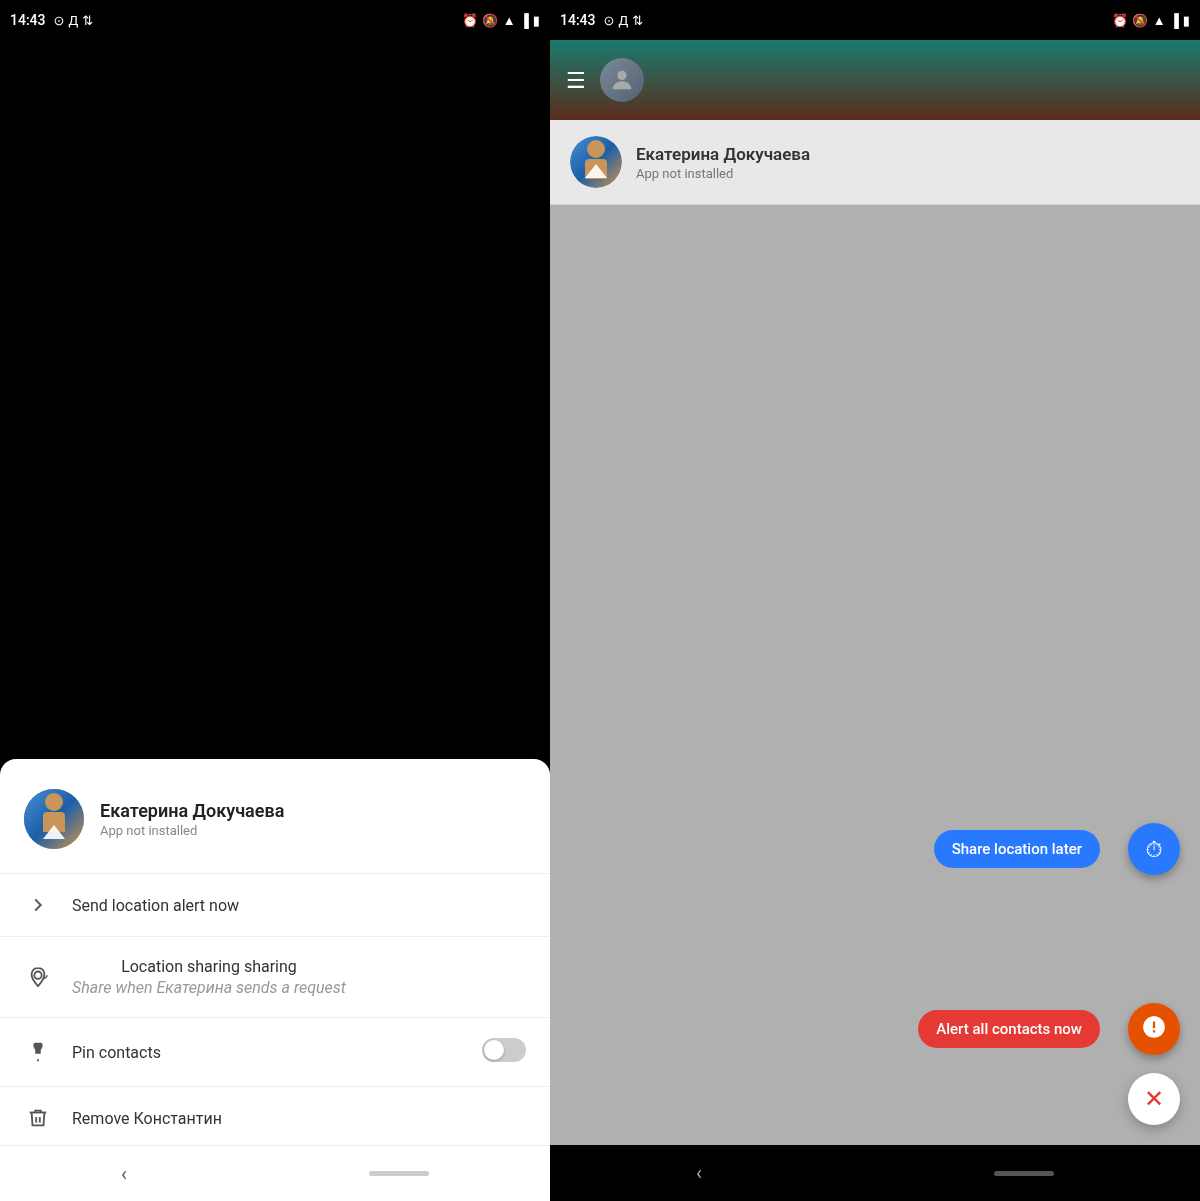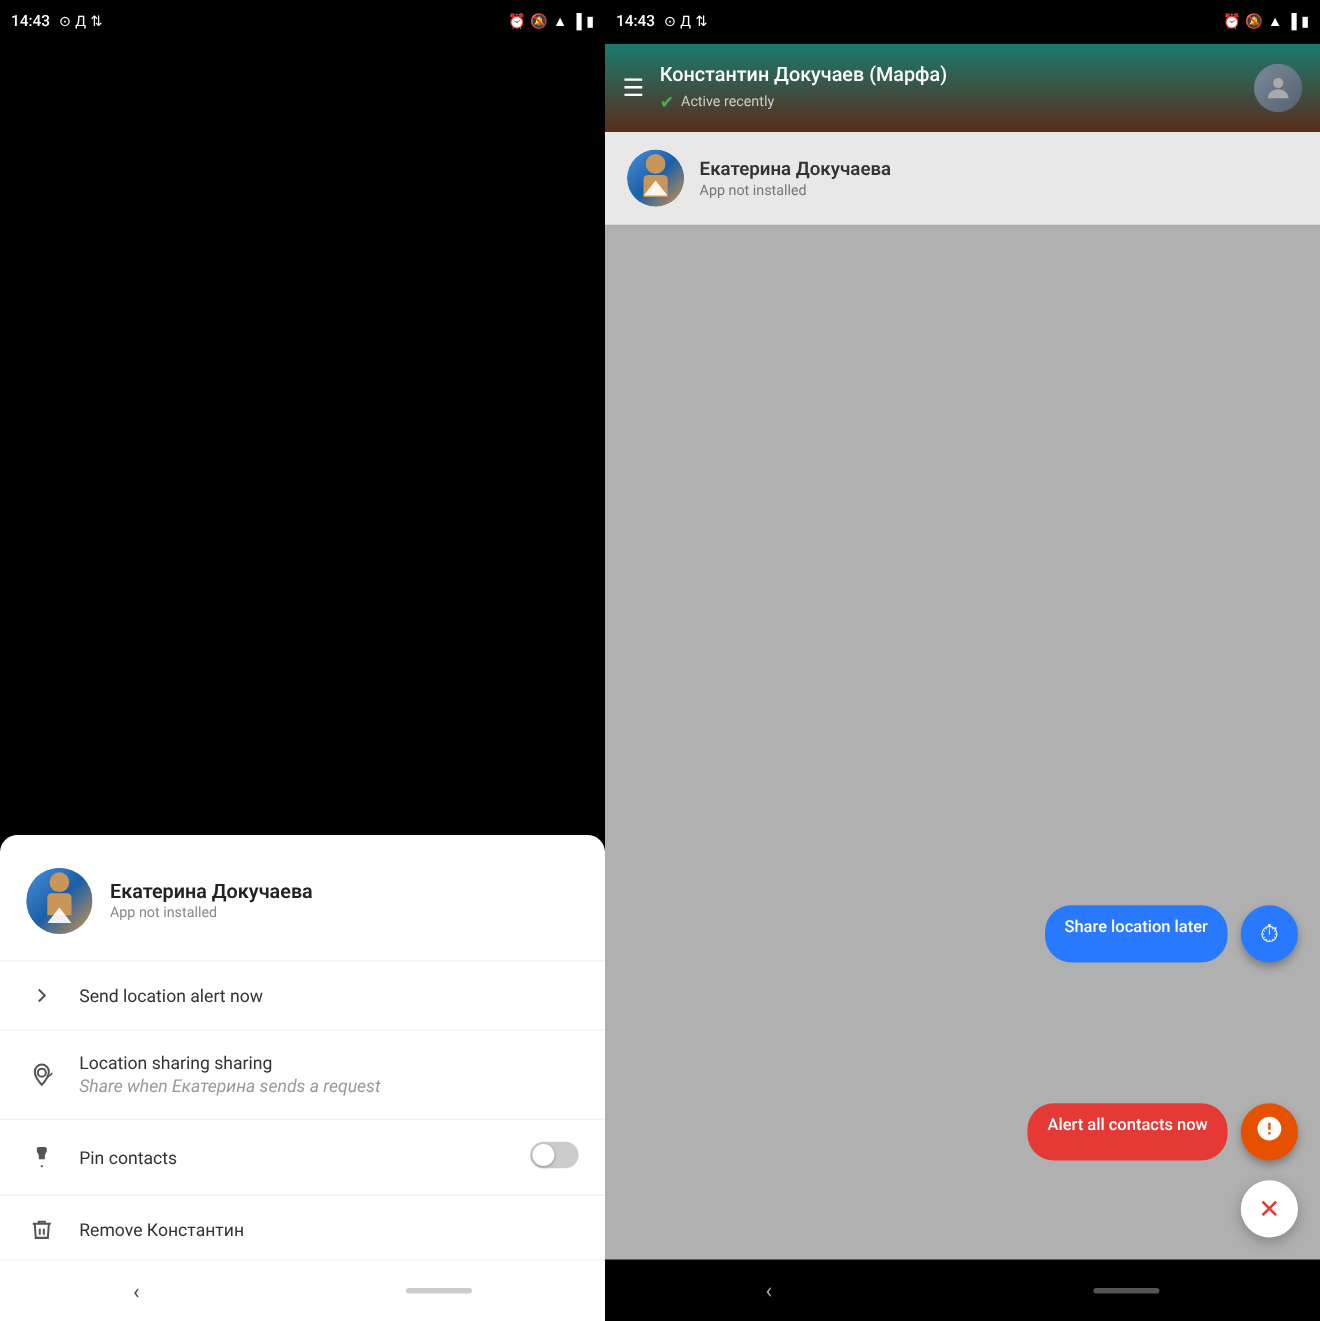--- a/index.html
+++ b/index.html
@@ -87,21 +87,21 @@
     .divider { width: 100%; height: 1px; background: #eee; margin: 4px 0; }
 
     .menu-item {
       display: flex;
       align-items: center;
       padding: 16px 24px;
       gap: 20px;
       cursor: pointer;
     }
     .menu-icon { color: #555; font-size: 20px; width: 28px; display: flex; justify-content: center; flex-shrink: 0; }
-    .menu-text-block { display: flex; flex-direction: column; }
+    .menu-text-block { display: flex; flex-direction: column; text-align: center; }
     .menu-label { font-size: 16px; color: #333; }
     .menu-sublabel { font-size: 16px; color: #999; margin-top: 2px; font-style: italic; }
     .menu-item-right { margin-left: auto; }
 
     .toggle {
       width: 44px;
       height: 24px;
       background: #ccc;
       border-radius: 12px;
       position: relative;
@@ -245,21 +245,22 @@
       letter-spacing: 1px;
       cursor: pointer;
       text-transform: uppercase;
       margin-top: 20px;
     }
 
     .fab-row {
       position: absolute;
       right: 20px;
       display: flex;
-      gap: 12px;
+      align-items: center;
+      gap: 28px;
     }
     .fab-row-1 { bottom: 270px; }
     .fab-row-2 { bottom: 180px; }
     .fab-row-3 { bottom: 90px; }
     .fab-close { bottom: 20px; right: 20px; position: absolute; }
 
     .fab-label {
       padding: 10px 18px;
       border-radius: 24px;
       font-size: 15px;
@@ -475,27 +476,20 @@
       <span class="status-icon">⏰</span>
       <span class="status-icon">🔕</span>
       <span class="status-icon">▲</span>
       <span class="status-icon">▐</span>
       <span class="status-icon">▮</span>
     </div>
   </div>
 
   <div class="app-header">
     <span class="hamburger-icon">☰</span>
-    <div class="header-title-block">
-      <span class="header-title">Константин Докучаев (Марфа)</span>
-      <div class="header-subtitle">
-        <span class="active-dot">✔</span>
-        <span class="header-subtitle-text">Active recently</span>
-      </div>
-    </div>
     <div class="header-avatar">
       <div class="header-avatar-inner">
         <svg width="28" height="28" viewBox="0 0 24 24" fill="#aaa">
           <circle cx="12" cy="8" r="4"></circle>
           <path d="M4 20c0-4 3.6-7 8-7s8 3 8 7"></path>
         </svg>
       </div>
     </div>
   </div>
 

